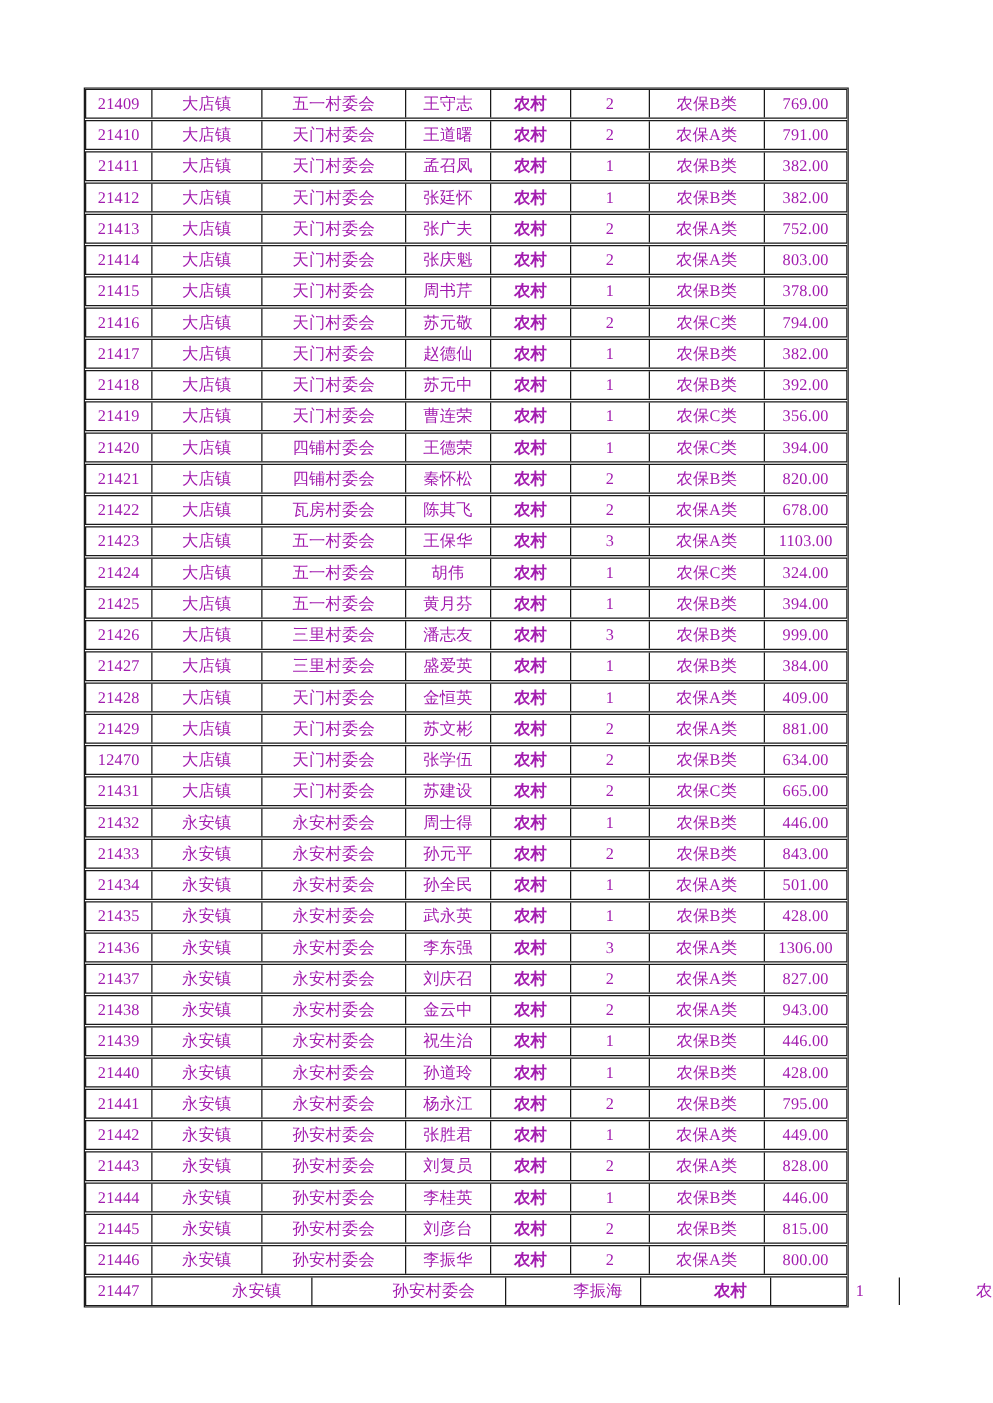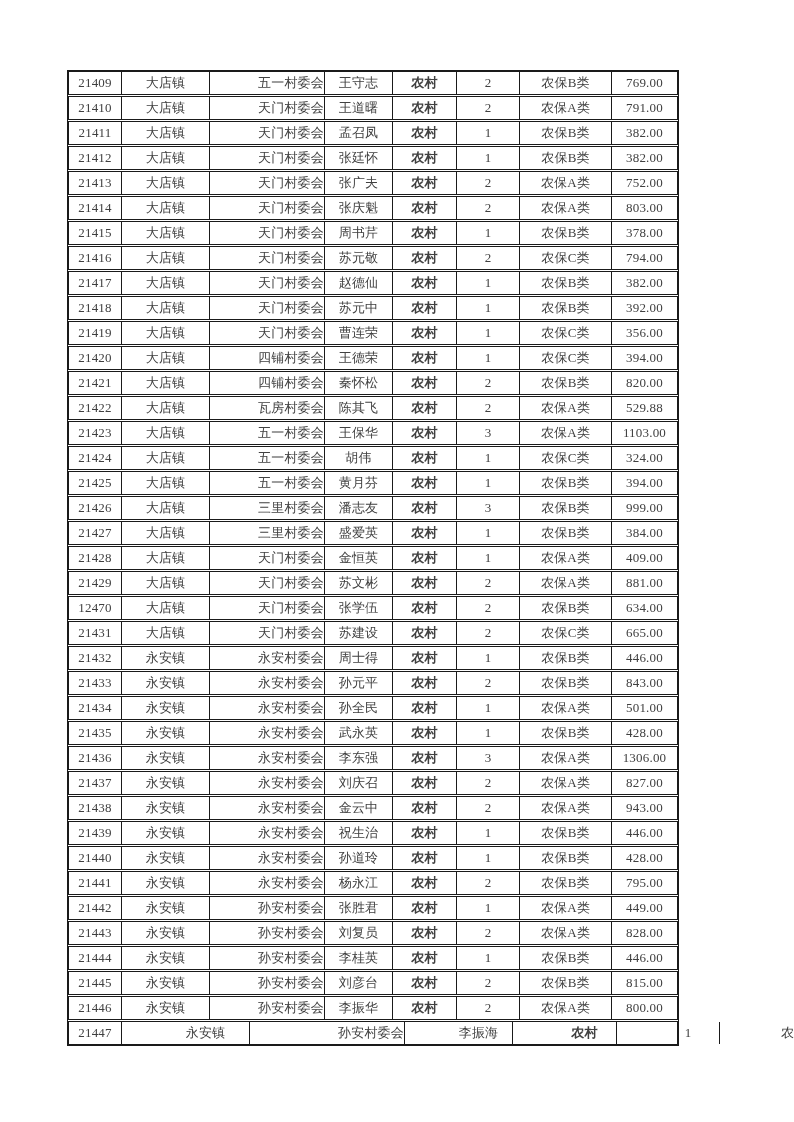--- a/index.html
+++ b/index.html
@@ -7,21 +7,21 @@
     padding: 0;
     background: #ffffff;
   }
   .page {
     position: relative;
     width: 794px;
     height: 1122px;
     background: #ffffff;
     overflow: hidden;
     font-family: "Liberation Serif", "DejaVu Serif", serif;
-    color: #404040;
+    color: #a21caf;
   }
   .table-wrap {
     position: absolute;
     left: 67px;
     top: 70px;
     width: 612px;
     box-sizing: border-box;
     border: 1px solid #1a1a1a;
     background: #ffffff;
   }
@@ -48,21 +48,21 @@
     overflow: hidden;
     border-right: 1px solid #1a1a1a;
     flex: 0 0 auto;
   }
   .t-cell:last-child {
     border-right: none;
     flex: 1 1 auto;
   }
   .c0 { width: 53px; }
   .c1 { width: 88px; }
-  .c2 { width: 115px; text-align: right; }
+  .c2 { width: 115px; }
   .c3 { width: 68px; }
   .c4 { width: 64px; font-weight: bold; }
   .c5 { width: 63px; }
   .c6 { width: 92px; }
 </style>
 </head>
 <body>
 
 <div class="page">
   <div class="table-wrap">
@@ -198,21 +198,21 @@
           <div class="t-cell c7">820.00</div>
         </div>
         <div class="t-row">
           <div class="t-cell c0">21422</div>
           <div class="t-cell c1">大店镇</div>
           <div class="t-cell c2">瓦房村委会</div>
           <div class="t-cell c3">陈其飞</div>
           <div class="t-cell c4">农村</div>
           <div class="t-cell c5">2</div>
           <div class="t-cell c6">农保A类</div>
-          <div class="t-cell c7">529.88</div>
+          <div class="t-cell c7">678.00</div>
         </div>
         <div class="t-row">
           <div class="t-cell c0">21423</div>
           <div class="t-cell c1">大店镇</div>
           <div class="t-cell c2">五一村委会</div>
           <div class="t-cell c3">王保华</div>
           <div class="t-cell c4">农村</div>
           <div class="t-cell c5">3</div>
           <div class="t-cell c6">农保A类</div>
           <div class="t-cell c7">1103.00</div>

